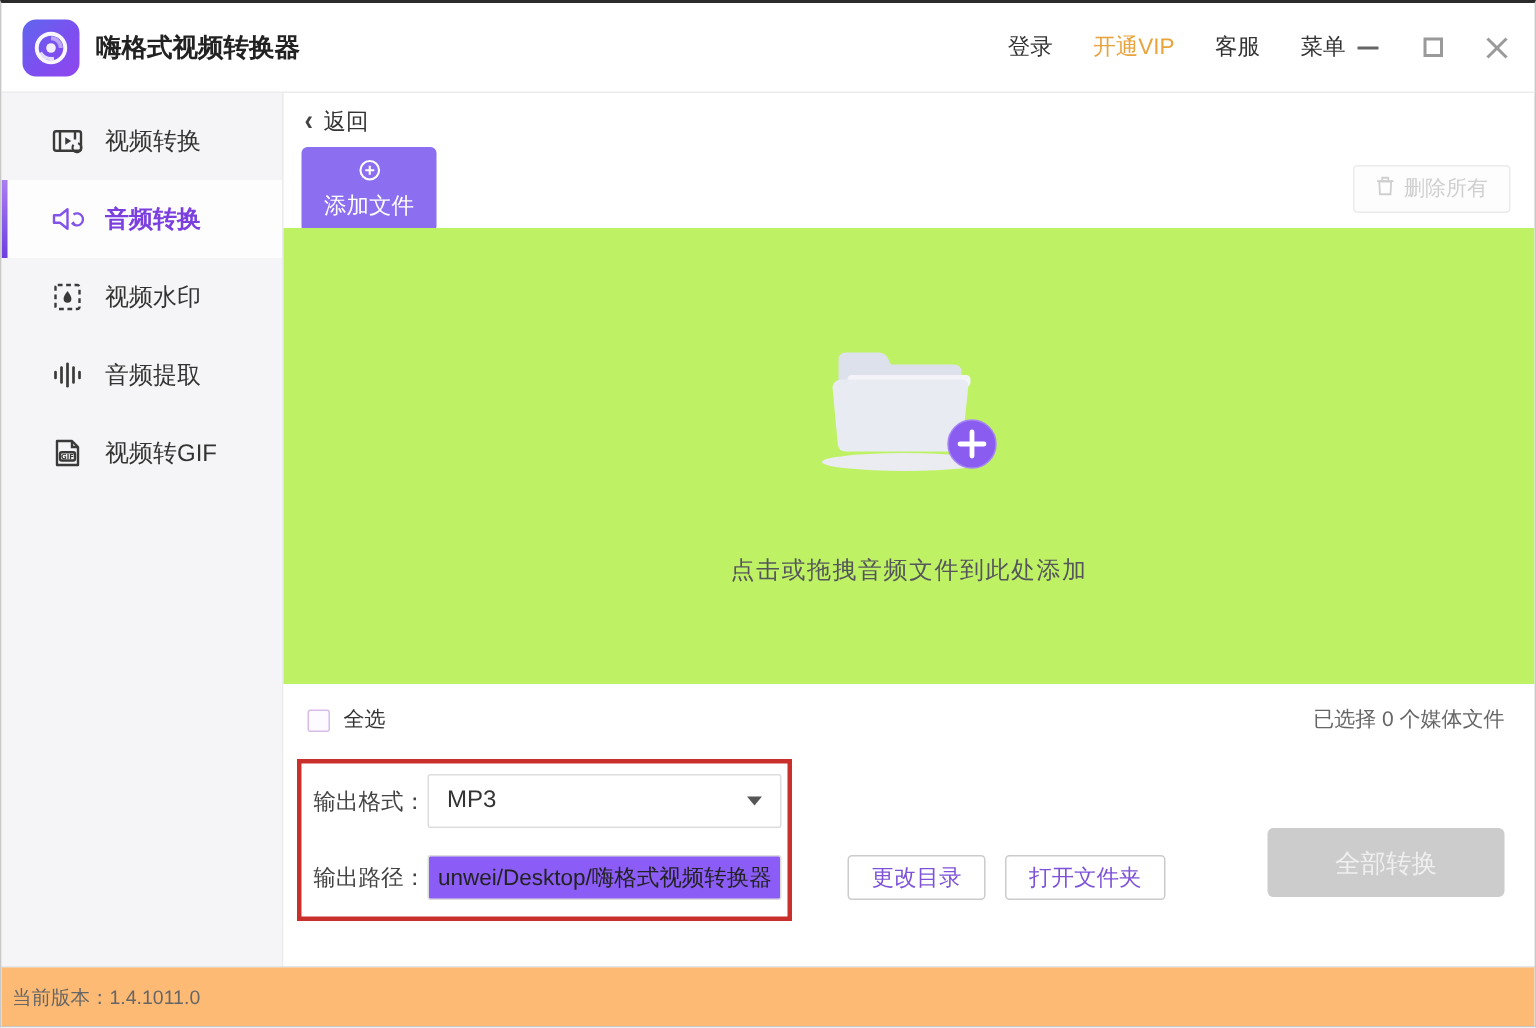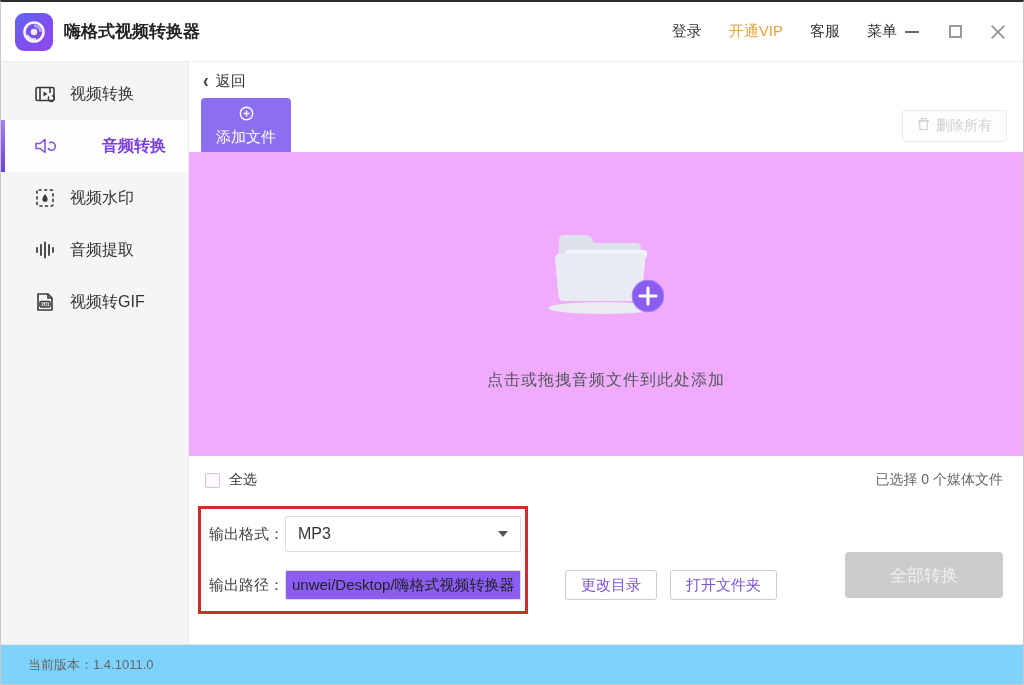--- a/index.html
+++ b/index.html
@@ -22,34 +22,34 @@
   .wc-max { width:13px; height:13px; border:2px solid #9a9a9a; }
   .wc-close { position:relative; width:16px; height:16px; }
   .wc-close::before,.wc-close::after { content:""; position:absolute; left:-1px; top:7px; width:18px; height:2px; background:#9a9a9a; }
   .wc-close::before { transform:rotate(45deg); }
   .wc-close::after { transform:rotate(-45deg); }
   
   .content { flex:1; display:flex; min-height:0; }
   .sidebar { width:188px; flex:0 0 188px; background:#f5f5f7; border-right:1px solid #ebebed; padding-top:6px; }
   .side-item { position:relative; height:52px; display:flex; align-items:center; padding-left:32px; color:#333; font-size:16px; cursor:pointer; }
   .side-item .s-icon { width:24px; height:24px; margin-right:13px; display:flex; align-items:center; justify-content:center; color:#3a3a3a; }
-  .side-item.active { background:#fdfdfe; color:#7b3fe0; font-weight:bold;gap:32px; }
+  .side-item.active { background:#fdfdfe; color:#7b3fe0; font-weight:bold; }
   .side-item.active .s-icon { color:#8253e8; }
   .side-item.active::before { content:""; position:absolute; left:0; top:0; bottom:0; width:4px; background:linear-gradient(180deg,#a97ef2,#6e3fe0); }
   .main { flex:1; display:flex; flex-direction:column; min-width:0; }
   
   .back-row { height:38px; flex:0 0 38px; display:flex; align-items:center; padding-left:14px; }
   .back-chevron { font-size:17px; color:#444; font-weight:bold; margin-right:7px; transform:scaleY(1.15); }
   .back-label { font-size:15px; color:#333; }
   .toolbar-row { height:52px; flex:0 0 52px; display:flex; align-items:center; padding:0 16px 0 12px; }
   .btn-add-file { display:flex; align-items:center; gap:7px; background:#8c6ff0; color:#fff; border:none; border-radius:4px; font-size:15px; padding:8px 15px; cursor:pointer; font-family:inherit;flex-direction:column; }
   .btn-add-folder { display:flex; align-items:center; gap:7px; background:#fff; color:#444; border:1px solid #d9d9d9; border-radius:4px; font-size:14px; padding:7px 13px; margin-left:9px; cursor:pointer; font-family:inherit; }
   .btn-del-all { display:flex; align-items:flex-start; gap:6px; background:#fdfdfd; color:#cfcfcf; border:1px solid #ebebeb; border-radius:3px; font-size:14px; padding:6px 14px; margin-left:auto; cursor:default; font-family:inherit; }
   
-  .dropzone { flex:1; background:#f0abfc; display:flex; flex-direction:column; align-items:center; justify-content:center; }
+  .dropzone { flex:1; background:#bef264; display:flex; flex-direction:column; align-items:center; justify-content:center; }
   .dz-hint { margin-top:52px; font-size:16px; color:#55565c; letter-spacing:1px; }
   
   .select-row { height:48px; flex:0 0 48px; display:flex; align-items:center; padding:0 20px 0 16px; background:#fff; }
   .checkbox { width:15px; height:15px; border:1px solid #d9bce6; border-radius:2px; background:#fdfbff; cursor:pointer; }
   .select-all-label { font-size:14px; color:#333; margin-left:9px; }
   .count-text { margin-left:auto; font-size:14px; color:#666; }
   
   .output-area { position:relative; height:140px; flex:0 0 140px; background:#fff; }
   .red-box { position:absolute; left:9px; top:2px; width:330px; height:108px; border:3px solid #c9302c; pointer-events:none; z-index:3; }
   .o-row { position:absolute; left:20px; display:flex; align-items:center; }
@@ -57,21 +57,21 @@
   .o-row.path { top:66px; }
   .o-label { font-size:15px; color:#444; width:76px; flex:0 0 76px; }
   .fmt-select { width:236px; height:36px; border:1px solid #ddd; border-radius:2px; background:#fff; display:flex; align-items:center; padding:0 12px; font-size:16px; color:#333; cursor:pointer; }
   .fmt-caret { margin-left:auto; width:0; height:0; border-left:5px solid transparent; border-right:5px solid transparent; border-top:6px solid #555; }
   .path-input { width:236px; height:30px; border:1px solid #ddd; border-radius:2px; padding:0 6px; font-size:15px; color:#222; font-family:inherit; background:#8b5cf6; }
   .btn-outline-purple { background:#fff; border:1px solid #ccc; border-radius:3px; color:#7d52d8; font-size:15px; padding:5px 15px; height:30px; cursor:pointer; font-family:inherit; }
   .btn-change-dir { margin-left:44px; }
   .btn-open-folder { margin-left:13px; }
   .btn-convert-all { position:absolute; right:20px; top:48px; width:158px; height:46px; background:#cccccc; border:none; border-radius:4px; color:#efefef; font-size:17px; cursor:default; font-family:inherit; }
   
-  .footer { height:40px; flex:0 0 40px; background:#7dd3fc; border-top:1px solid #e6e6e6; display:flex; align-items:center; padding-left:27px; }
+  .footer { height:40px; flex:0 0 40px; background:#fdba74; border-top:1px solid #e6e6e6; display:flex; align-items:center; padding-left:7px; }
   .version-text { font-size:13px; color:#666; }
   svg { display:block; }
 </style>
 </head>
 <body>
 
 <div class="window">
 
   <div class="titlebar">
     <div class="app-logo">

